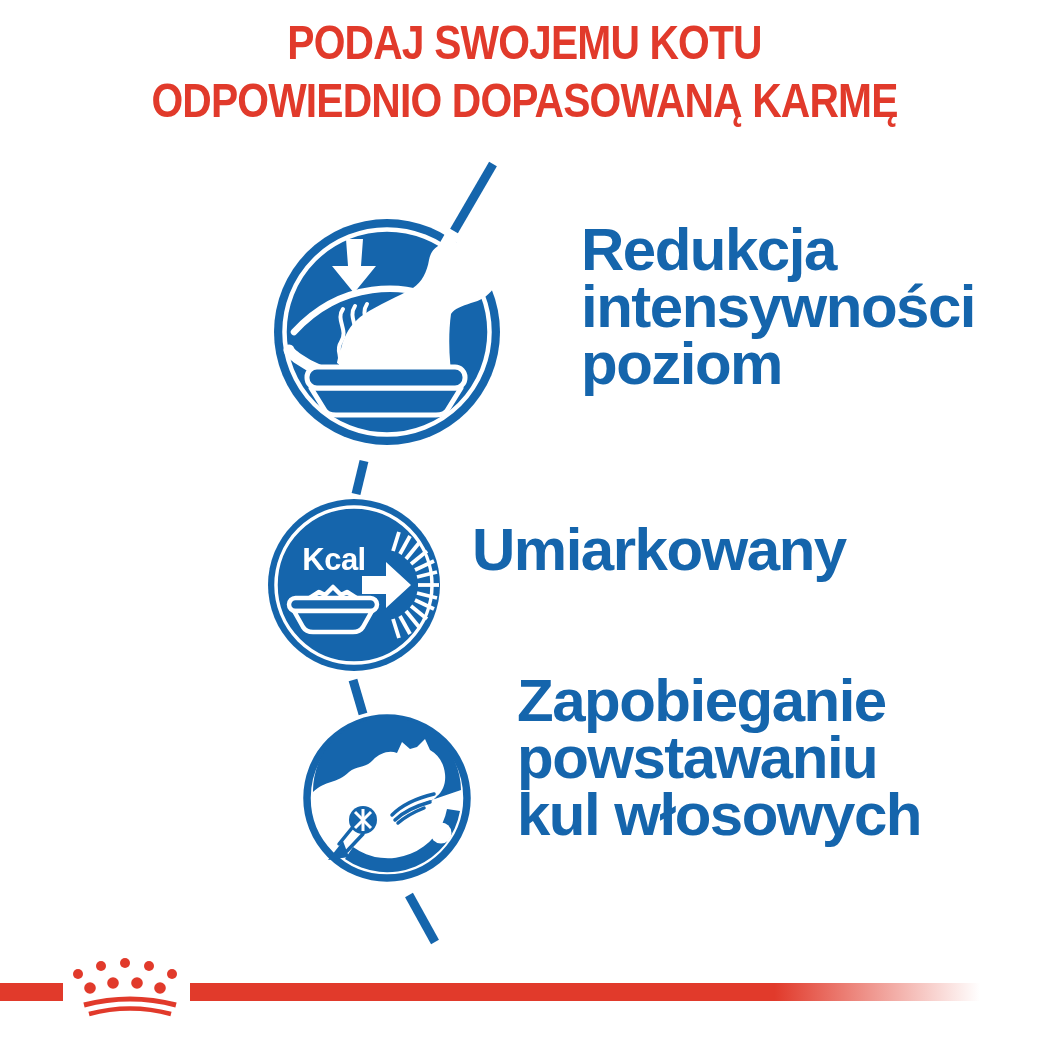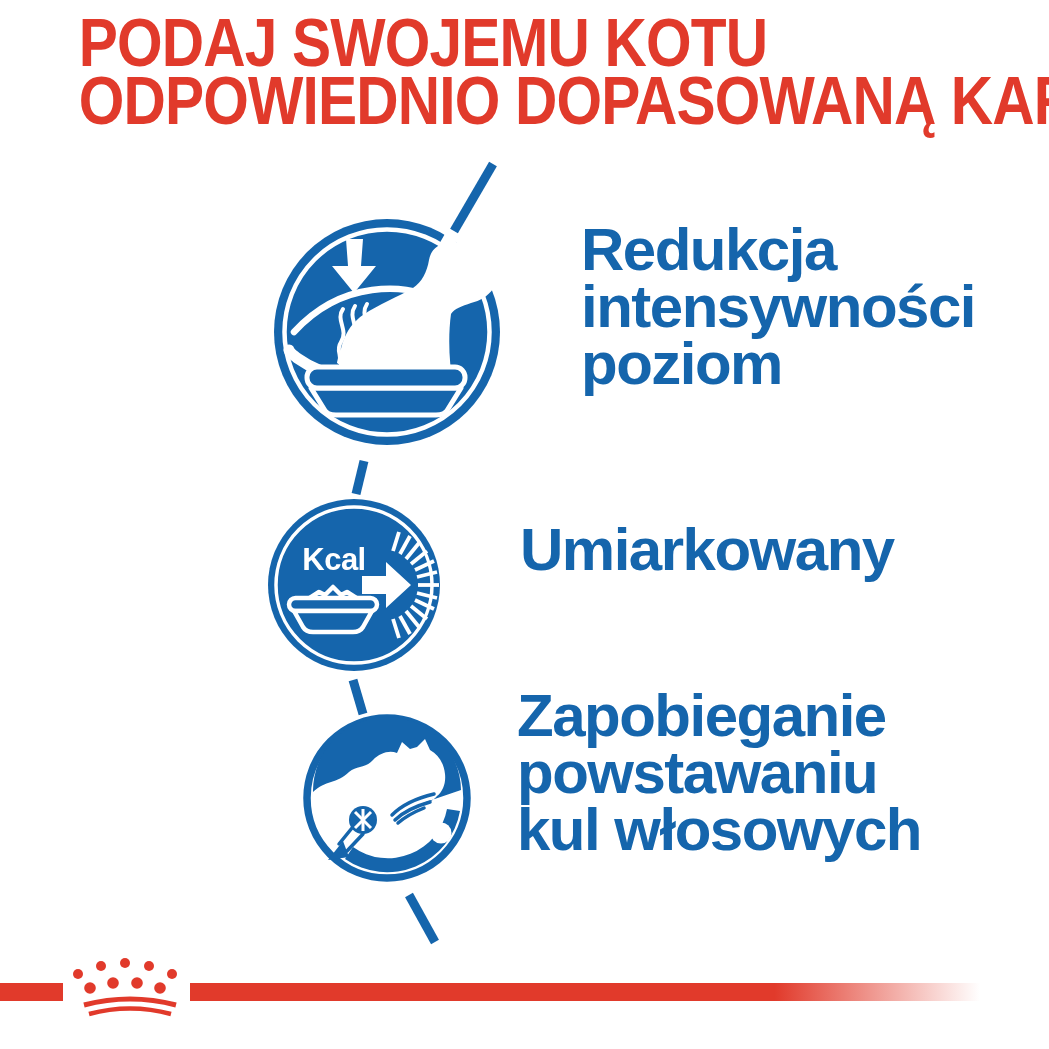--- a/index.html
+++ b/index.html
@@ -10,45 +10,45 @@
   .stage{
     position:relative;
     width:1049px;height:1049px;
     background:#fff;
     overflow:hidden;
     font-family:"Liberation Sans", sans-serif;
   }
   
   .headline{
     position:absolute;left:0;right:0;top:14px;
-    text-align:left;
+    text-align:center;
     color:var(--red);
     font-weight:bold;
-    font-size:69px;
+    font-size:48px;
     line-height:58px;
     letter-spacing:-1px;
   }
   .headline .hl{
     transform:scaleX(0.85);
     transform-origin:50% 50%;
     white-space:nowrap;
   }
   
   .btext{
     position:absolute;
     color:var(--blue);
     font-weight:bold;
     font-size:60px;
     line-height:57px;
     letter-spacing:-1.5px;
   }
   .btext span{display:block;white-space:nowrap;}
   #bt1{left:581px;top:221px;}
-  #bt2{left:520px;top:521px;text-align:center;}
-  #bt3{left:517px;top:687px;}
+  #bt2{left:472px;top:521px;text-align:center;}
+  #bt3{left:517px;top:672px;}
   
   .icon{position:absolute;}
   #icon1{left:267px;top:212px;width:240px;height:240px;}
   #icon2{left:259px;top:490px;width:190px;height:190px;}
   #icon3{left:297px;top:708px;width:180px;height:180px;}
   
   .connectors{position:absolute;left:0;top:0;width:1049px;height:1049px;pointer-events:none;}
   
   .fb{fill:var(--blue);}
   .fw{fill:#fff;}

